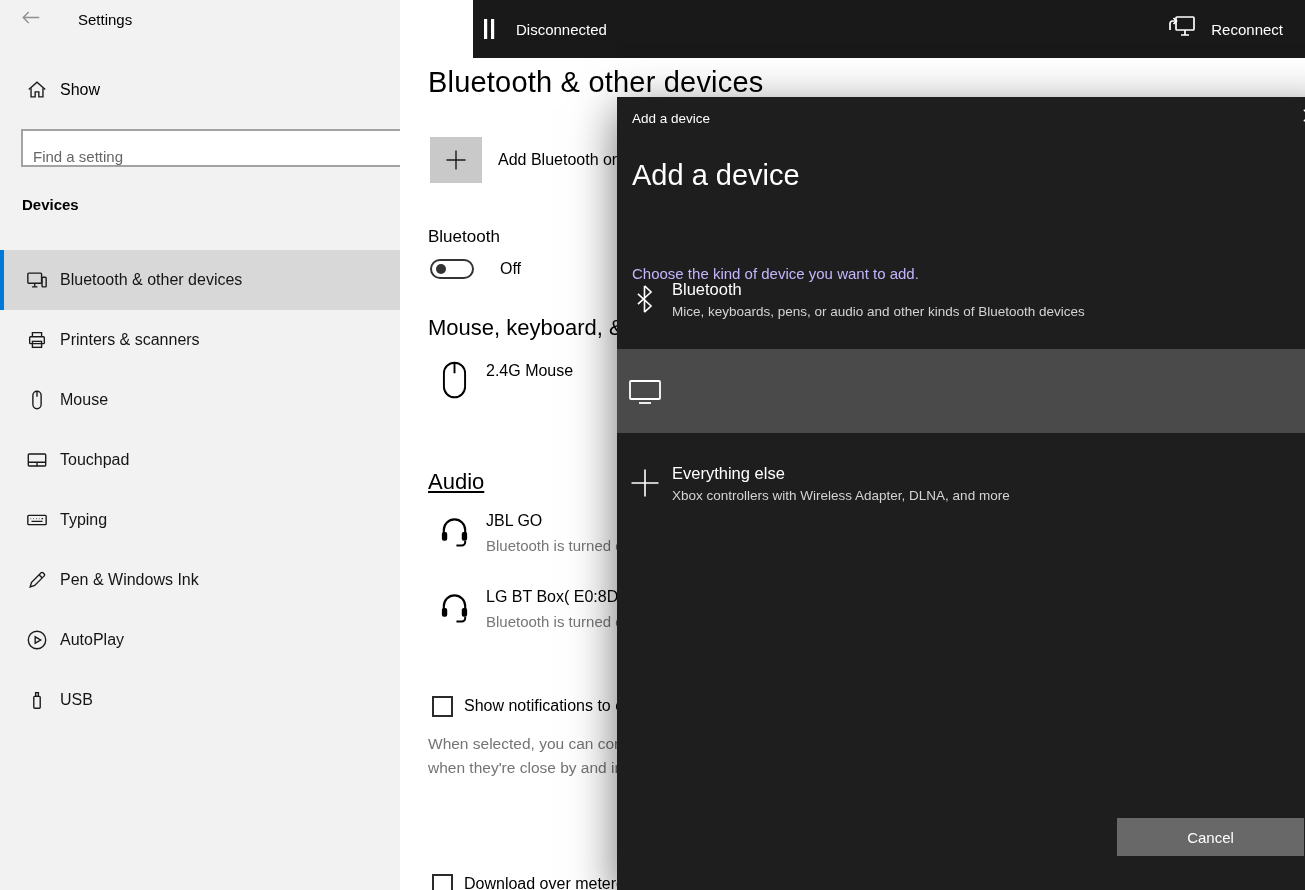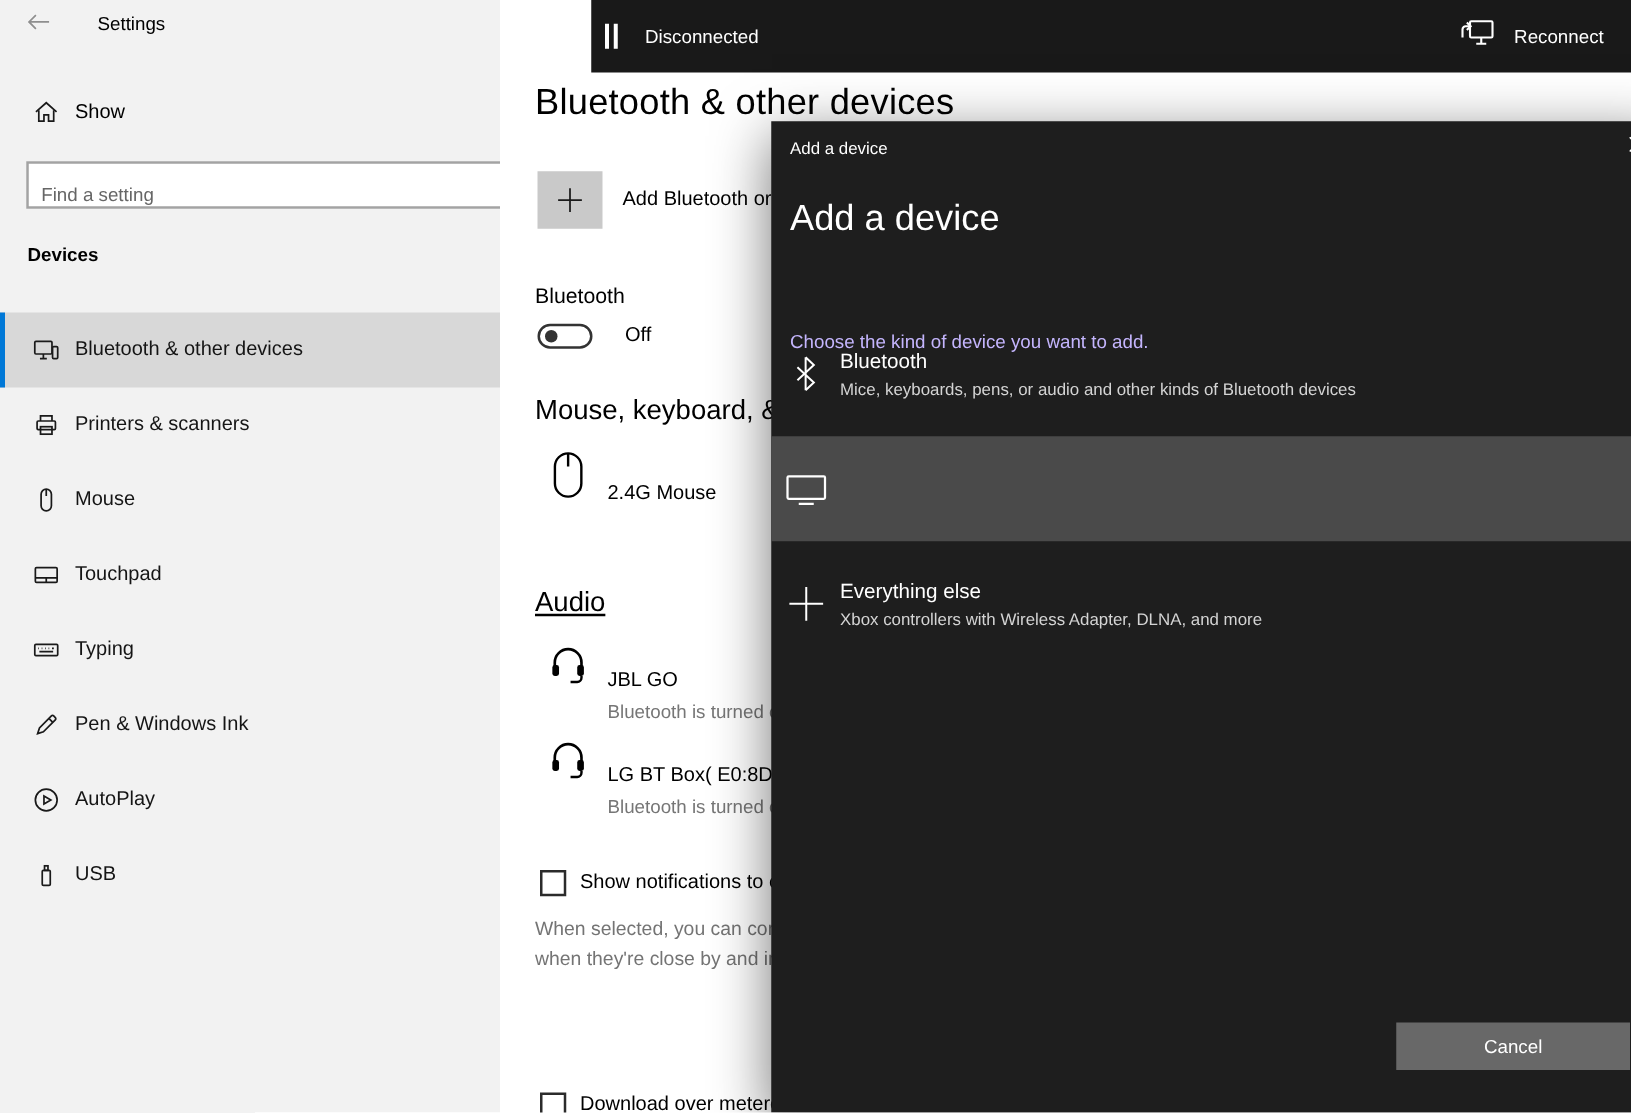--- a/index.html
+++ b/index.html
@@ -38,21 +38,21 @@
   .bt-label { position:absolute; left:28px; top:227px; font-size:17px; }
   .toggle-row { position:absolute; left:30px; top:259px; display:flex; align-items:center; }
   .toggle { width:44px; height:20px; border:2px solid #333; border-radius:10px; position:relative; cursor:pointer; background:#fff; }
   .knob { position:absolute; left:4px; top:3px; width:10px; height:10px; border-radius:50%; background:#333; }
   .toggle-state { margin-left:26px; font-size:16px; }
   .section-h { position:absolute; left:28px; font-size:22px; font-weight:300; white-space:nowrap; }
   #sec-mouse { top:315px; }
   #sec-audio { top:469px;text-decoration:underline; }
   .device-row { position:absolute; left:30px; display:flex; align-items:flex-start; cursor:pointer; }
   .dev-icon-col { width:48px; display:flex; justify-content:center; flex:none; padding-top:2px; color:#000; }
-  .dev-text { margin-left:8px;margin-top:24px; }
+  .dev-text { margin-left:8px; }
   .dev-name { font-size:16px; white-space:nowrap; }
   .dev-status { font-size:15px; color:#767676; margin-top:7px; white-space:nowrap; }
   #row-mouse { top:358px; }
   #row-mouse .dev-name { padding-top:4px; }
   #row-jbl { top:512px; }
   #row-lg  { top:588px; }
   .check-row { position:absolute; display:flex; align-items:flex-start; cursor:pointer; }
   #row-swift { left:32px; top:696px; }
   #row-metered { left:32px; top:874px; }
   .checkbox { width:21px; height:21px; border:2px solid #2b2b2b; background:#fff; flex:none; }

